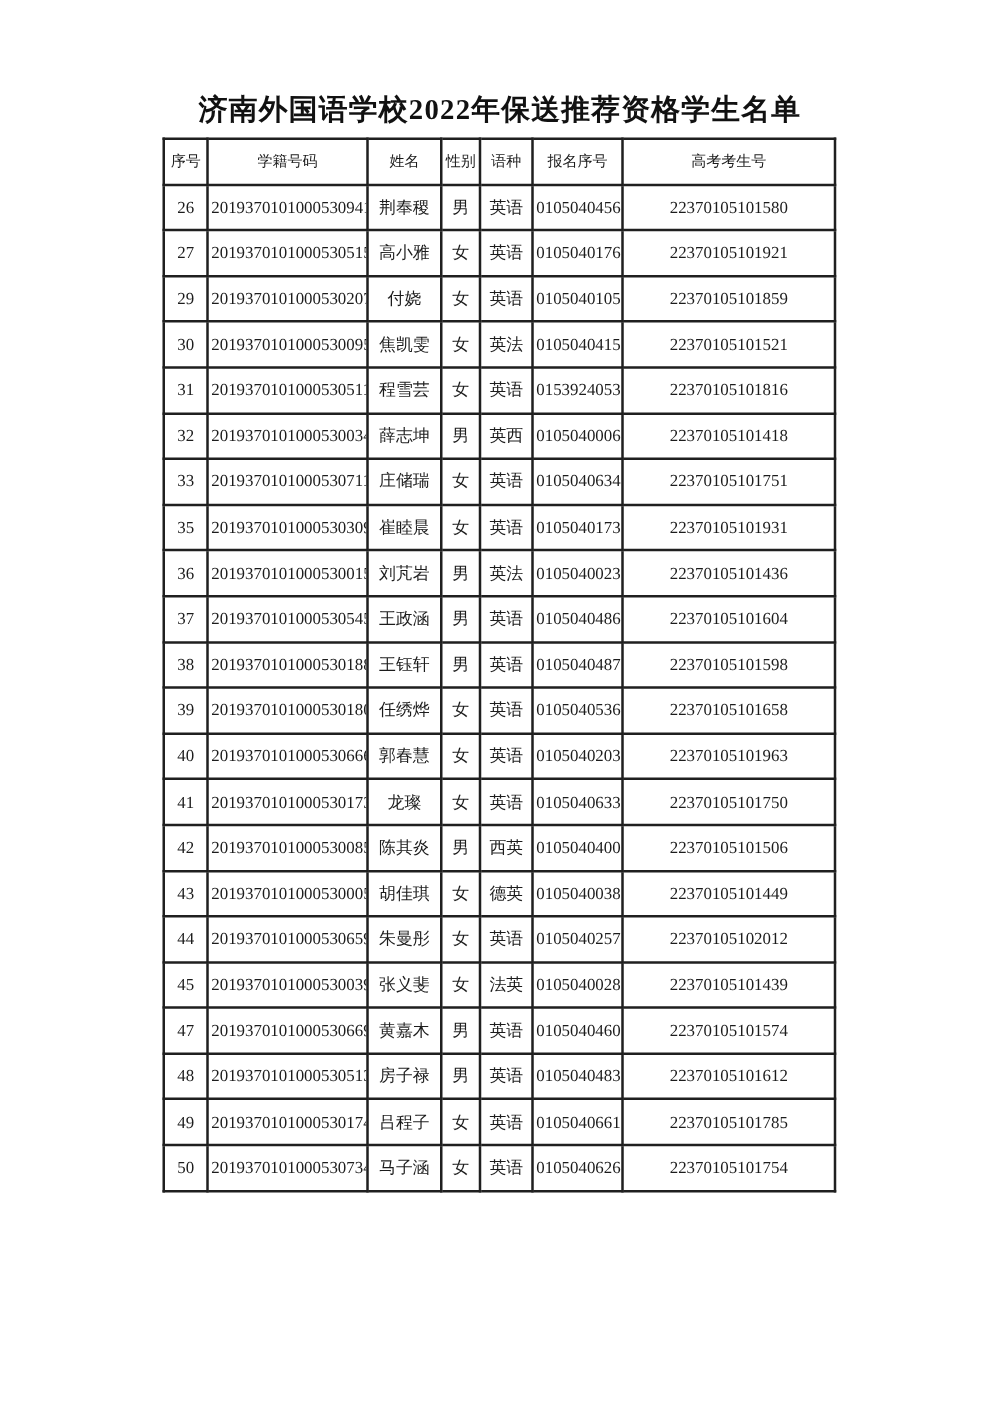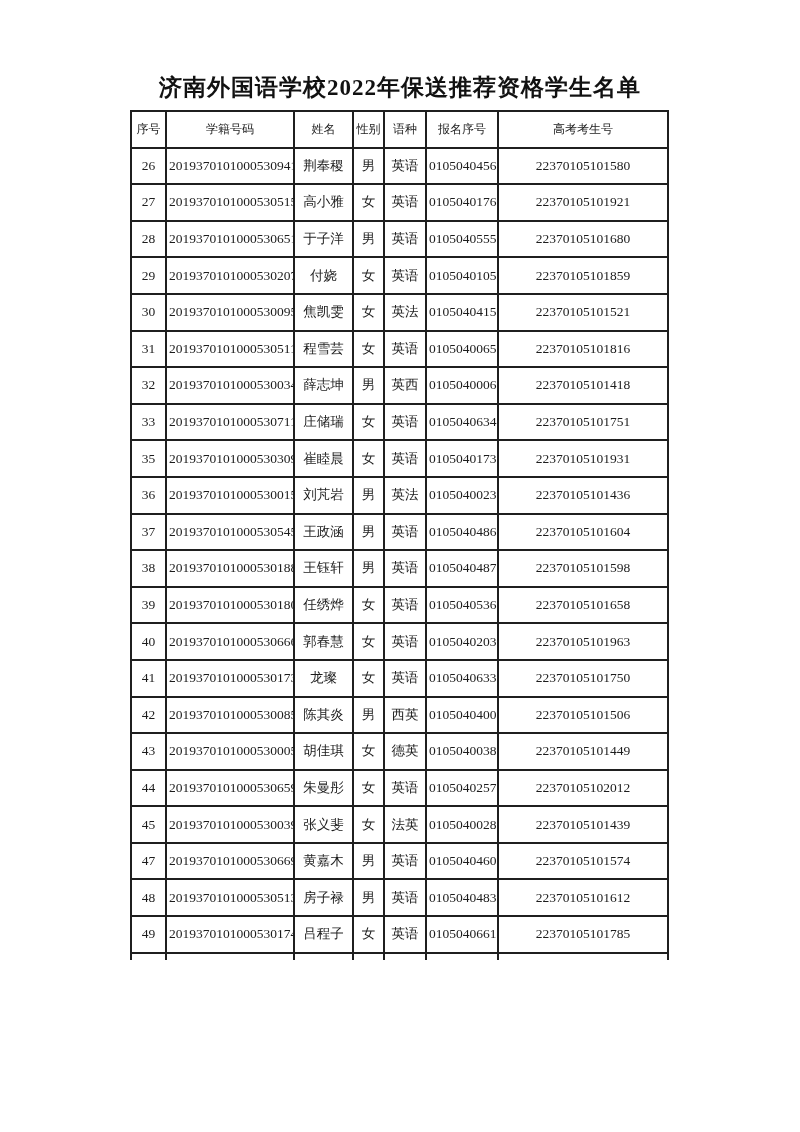--- a/index.html
+++ b/index.html
@@ -114,29 +114,20 @@
         <tr>
           <td>27</td>
           <td>2019370101000530515</td>
           <td>高小雅</td>
           <td>女</td>
           <td>英语</td>
           <td>0105040176</td>
           <td>22370105101921</td>
         </tr>
         <tr>
-          <td>28</td>
-          <td>2019370101000530651</td>
-          <td>于子洋</td>
-          <td>男</td>
-          <td>英语</td>
-          <td>0105040555</td>
-          <td>22370105101680</td>
-        </tr>
-        <tr>
           <td>29</td>
           <td>2019370101000530207</td>
           <td>付娆</td>
           <td>女</td>
           <td>英语</td>
           <td>0105040105</td>
           <td>22370105101859</td>
         </tr>
         <tr>
           <td>30</td>
@@ -146,21 +137,21 @@
           <td>英法</td>
           <td>0105040415</td>
           <td>22370105101521</td>
         </tr>
         <tr>
           <td>31</td>
           <td>2019370101000530511</td>
           <td>程雪芸</td>
           <td>女</td>
           <td>英语</td>
-          <td>0105040065</td>
+          <td>0153924053</td>
           <td>22370105101816</td>
         </tr>
         <tr>
           <td>32</td>
           <td>2019370101000530034</td>
           <td>薛志坤</td>
           <td>男</td>
           <td>英西</td>
           <td>0105040006</td>
           <td>22370105101418</td>

